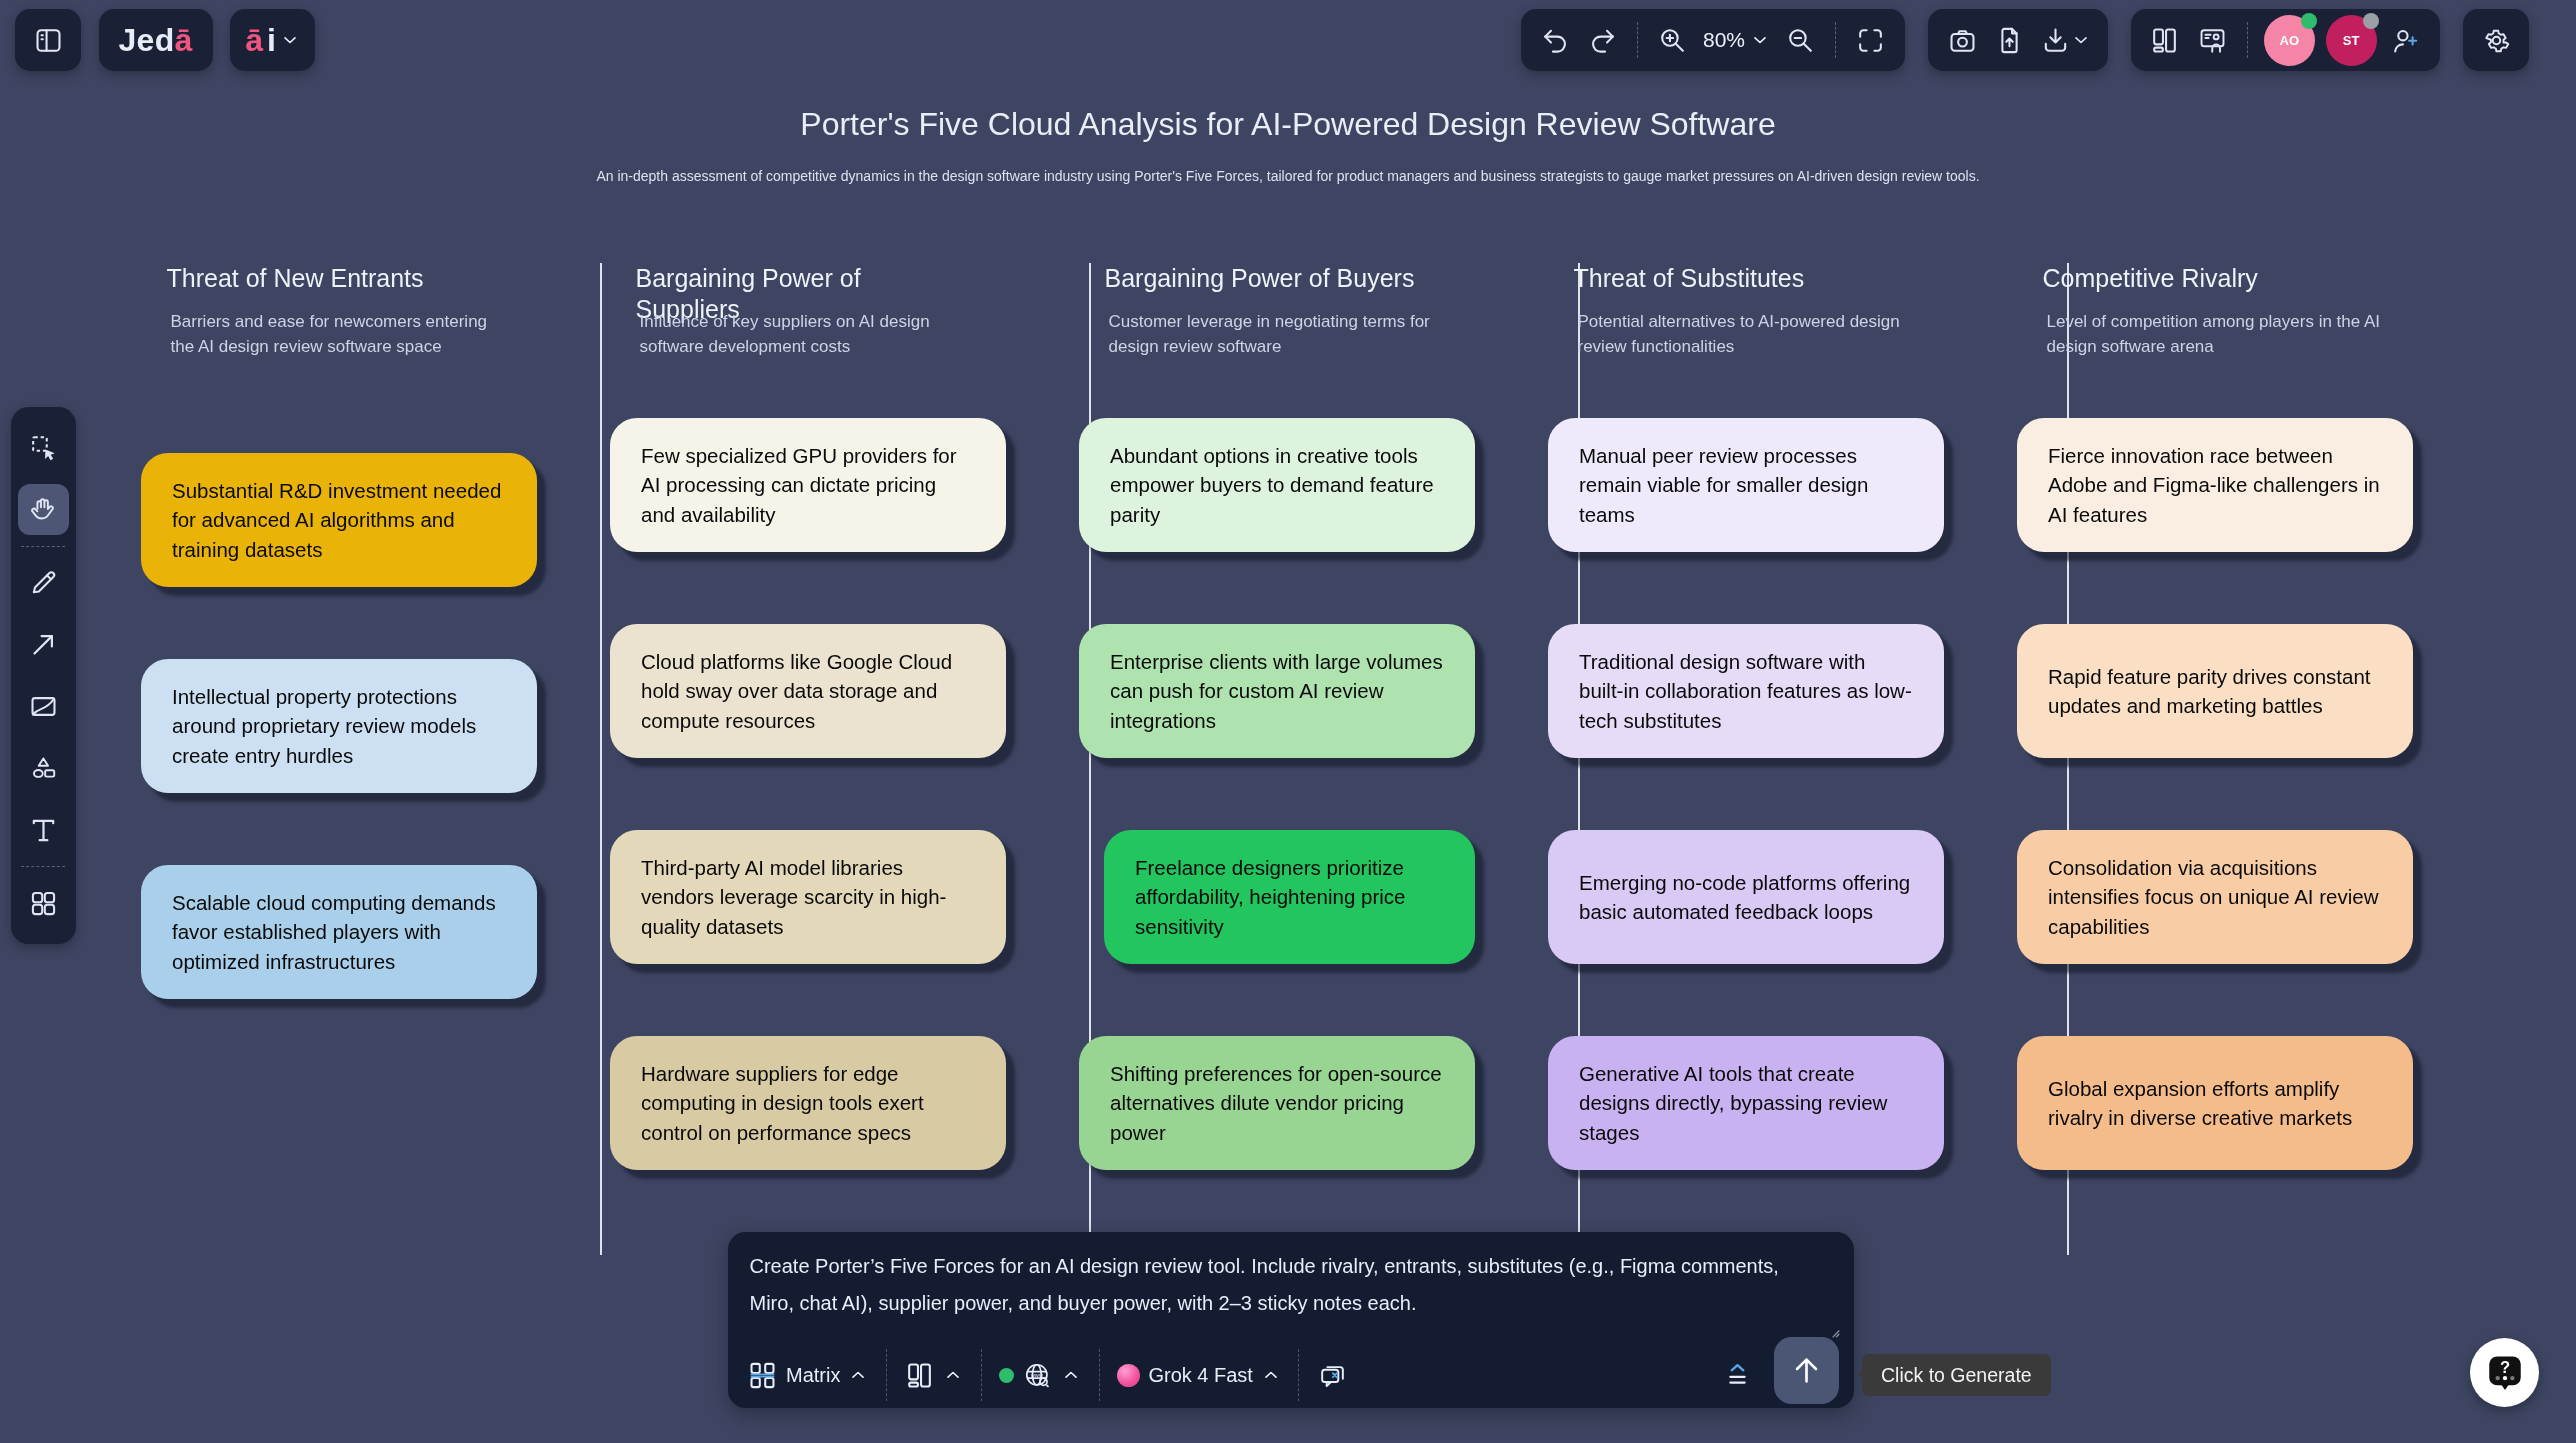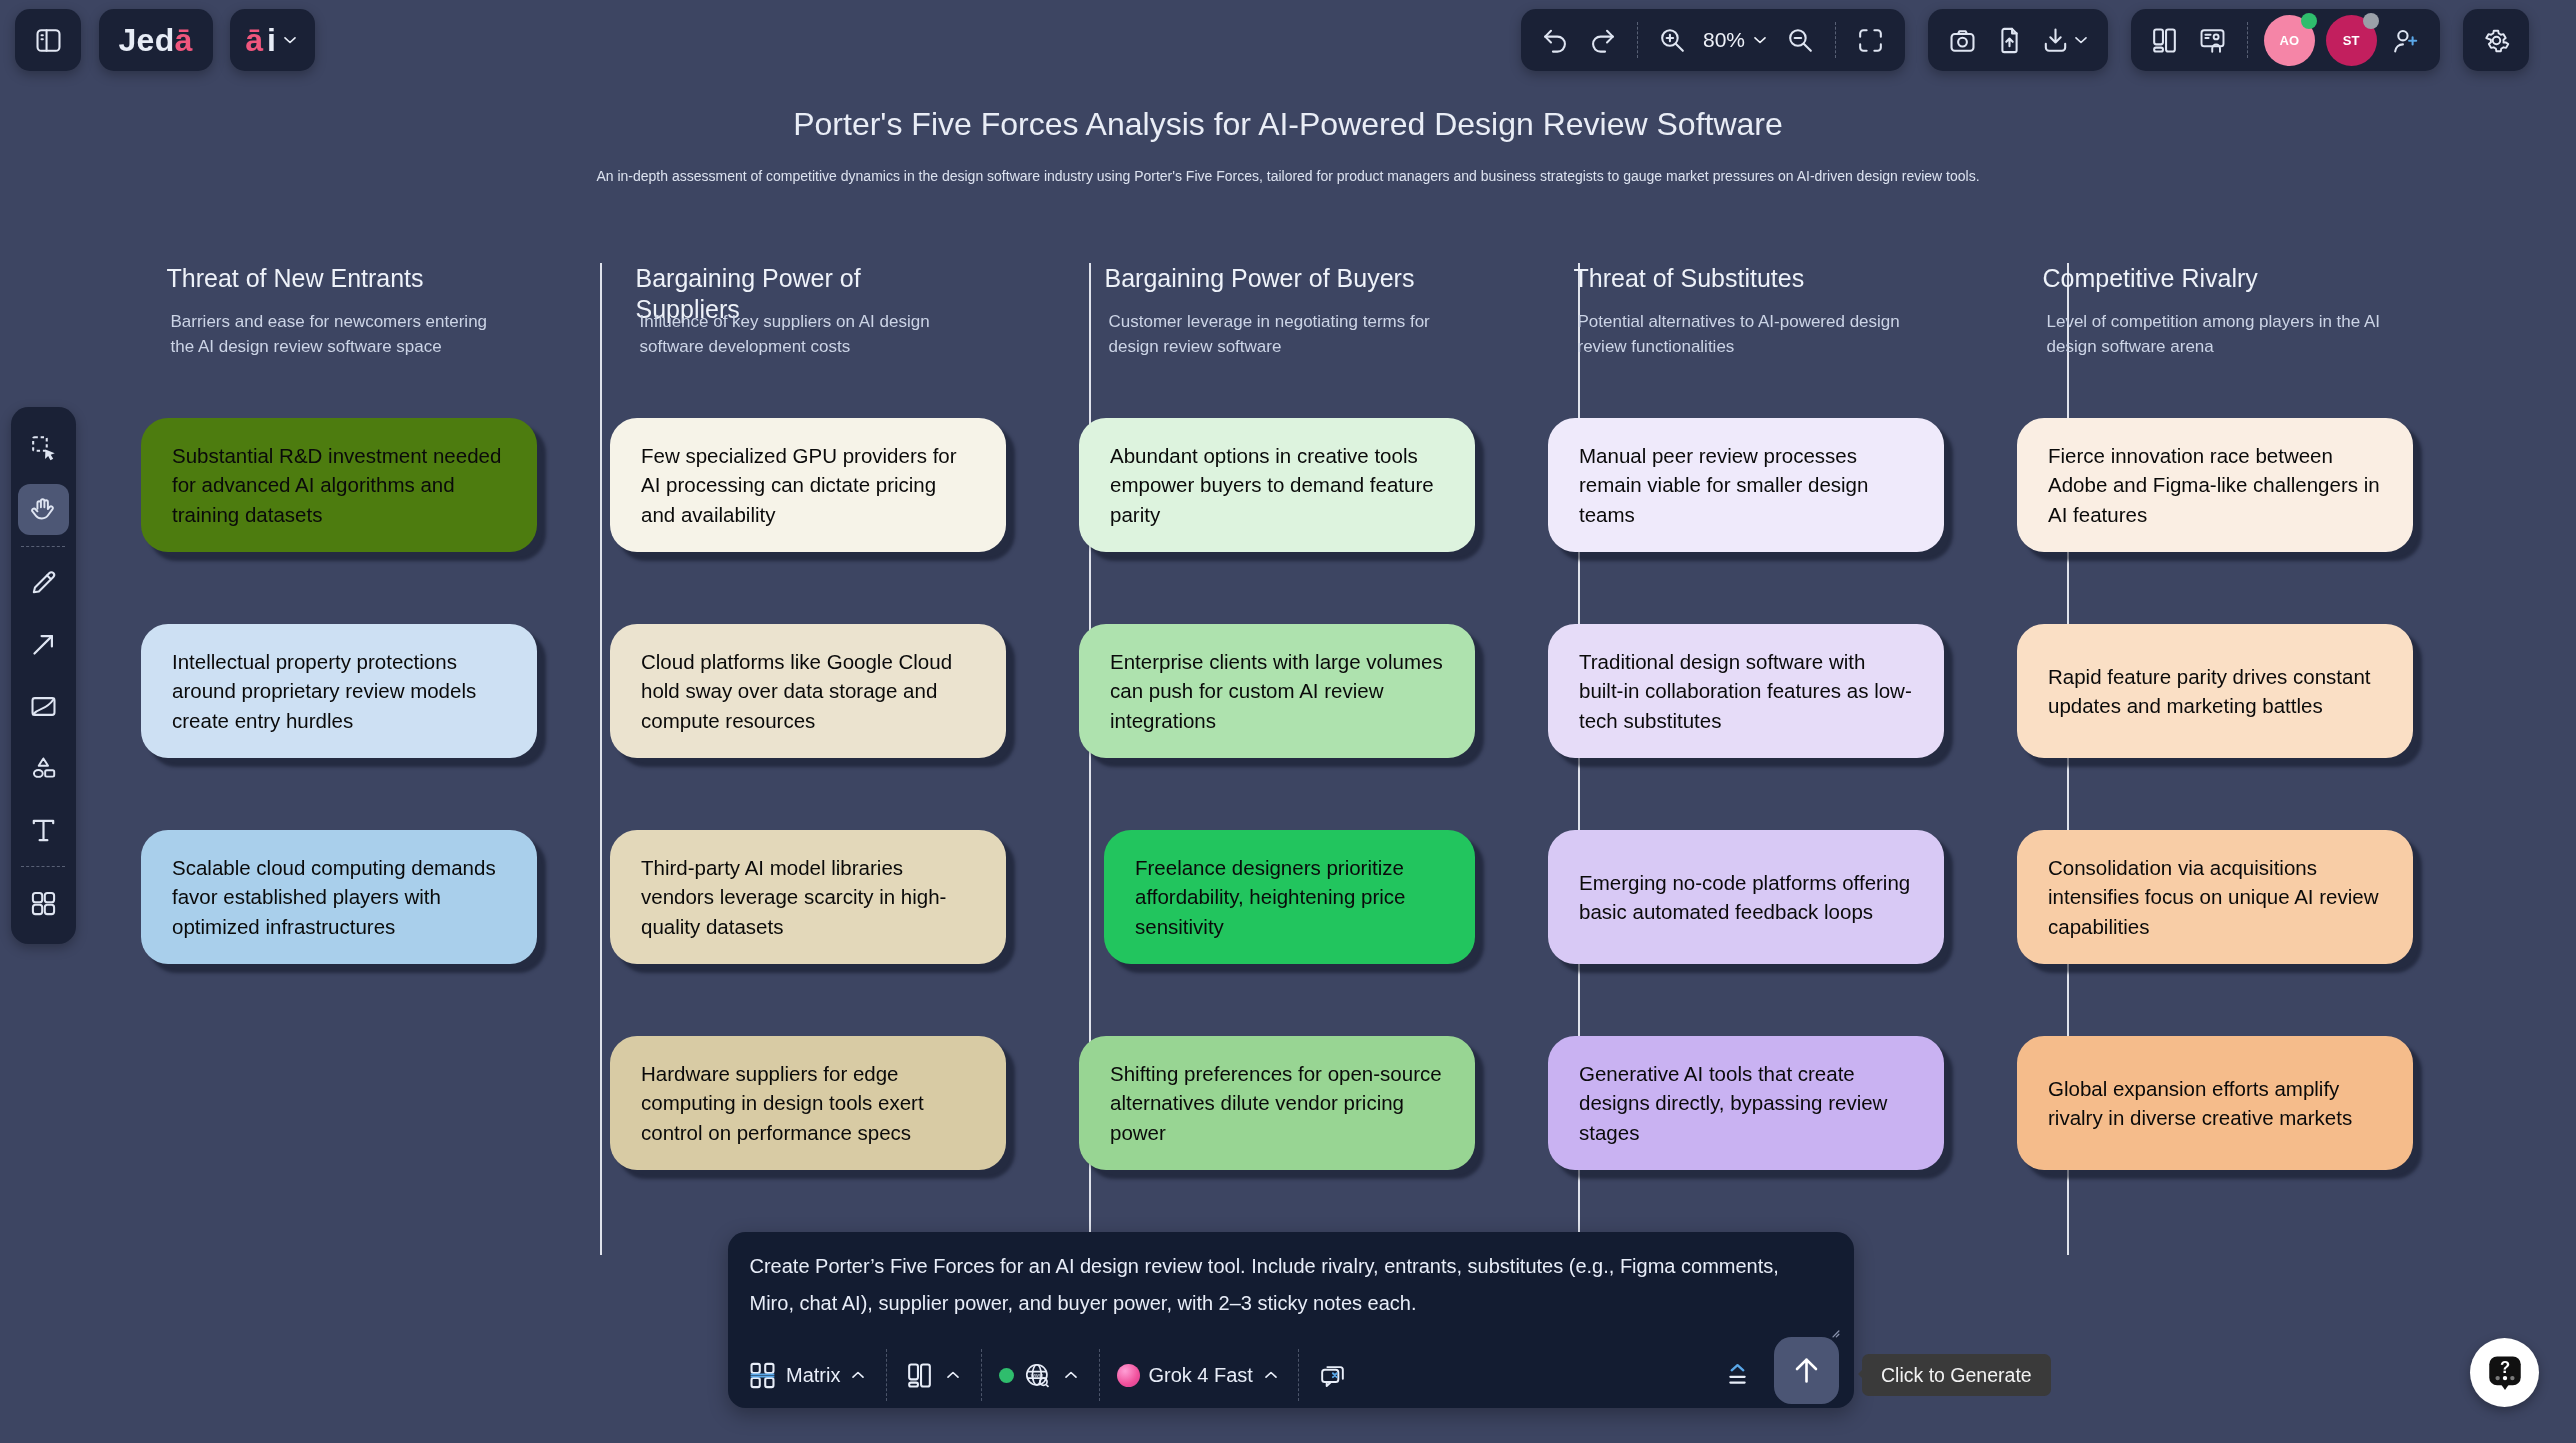--- a/index.html
+++ b/index.html
@@ -245,31 +245,31 @@
     <div class="pill sq-btn">
       <span>
           <svg class="ic" viewBox="0 0 24 24" fill="none" stroke="currentColor" stroke-width="1.5" stroke-linejoin="round">
             <circle cx="12" cy="12" r="2.9"></circle>
             <path d="M19.4 13.6l1.7 1.1-1.7 3-2-.4a7 7 0 0 1-1.7 1l-.4 2h-3.4l-.4-2a7 7 0 0 1-1.7-1l-2 .4-1.7-3 1.6-1.3a7 7 0 0 1 0-2L4.1 10.1l1.7-3 2 .4a7 7 0 0 1 1.7-1l.4-2h3.4l.4 2a7 7 0 0 1 1.7 1l2-.4 1.7 3-1.7 1.3a7 7 0 0 1 0 2.2z"></path>
           </svg>
         </span>
     </div>
   </div>
 
-  <h1 class="main-title">Porter's Five Forces Analysis for AI-Powered Design Review Software</h1>
+  <h1 class="main-title">Porter's Five Cloud Analysis for AI-Powered Design Review Software</h1>
   <p class="subtitle">An in-depth assessment of competitive dynamics in the design software industry using Porter's Five Forces, tailored for product managers and business strategists to gauge market pressures on AI-driven design review tools.</p>
 
   <div class="columns" id="columns">
   <section class="column">
     <div class="col-header">
       <h2 class="col-title">Threat of New Entrants</h2>
       <p class="col-desc">Barriers and ease for newcomers entering the AI design review software space</p>
     </div>
     <div class="notes">
-  <div class="note" style="background: #4d7c0f;">
+  <div class="note" style="background: #eab308; margin-top: 35px;">
     <span class="note-text">Substantial R&amp;D investment needed for advanced AI algorithms and training datasets</span>
   </div>
 
   <div class="note" style="background: rgb(205, 224, 243);">
     <span class="note-text">Intellectual property protections around proprietary review models create entry hurdles</span>
   </div>
 
 
   <div class="note" style="background: rgb(169, 207, 235);">
     <span class="note-text">Scalable cloud computing demands favor established players with optimized infrastructures</span>

